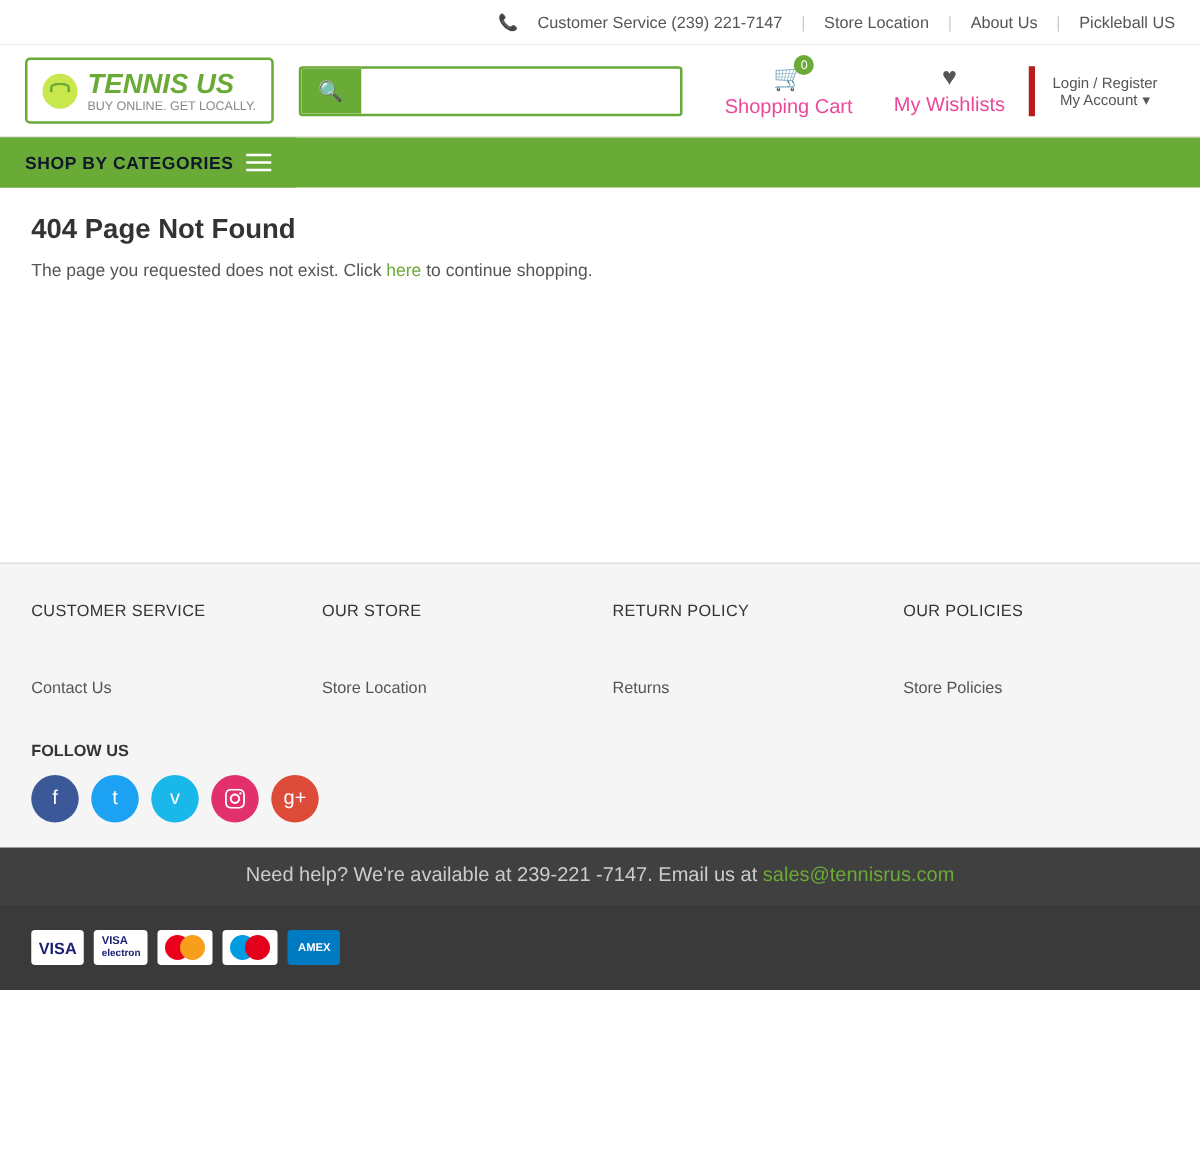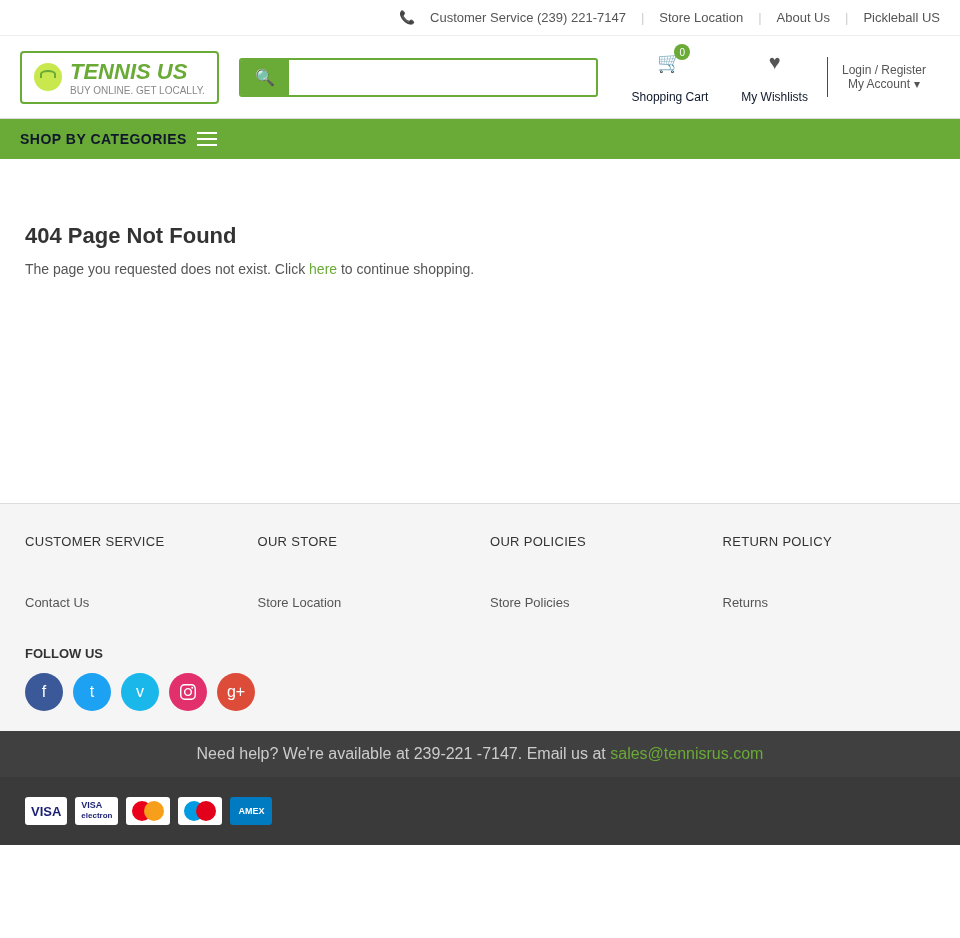--- a/index.html
+++ b/index.html
@@ -136,24 +136,24 @@
       background: #6aaa36;
       color: #fff;
       font-size: 10px;
       width: 16px;
       height: 16px;
       border-radius: 50%;
       display: flex;
       align-items: center;
       justify-content: center;
     }
-    .action-item .label { margin-top: 16px; color: #0f172a; font-size: 12px; }
+    .action-item .label { margin-top: 2px; color: #ec4899; font-size: 16px; }
     .account-item {
       background: #fff;
-      border-left: 1px solid #b91c1c;
+      border-left: 5px solid #b91c1c;
       padding-left: 14px;
     }
     .account-login {
       font-size: 12px;
       color: #555;
     }
     .account-dropdown {
       display: flex;
       align-items: center;
       gap: 4px;
@@ -191,21 +191,20 @@
       display: block;
       width: 20px;
       height: 2px;
       background: #fff;
     }
 
     
     .main-content {
       padding: 20px 25px;
       min-height: 300px;
-      margin-top: 44px;
     }
     .page-title {
       font-size: 22px;
       font-weight: bold;
       color: #333;
       margin-bottom: 12px;
     }
     .page-message {
       font-size: 14px;
       color: #555;
@@ -388,26 +387,26 @@
   <div class="footer-grid">
     <div class="footer-col">
       <h4>CUSTOMER SERVICE</h4>
       <a href="#">Contact Us</a>
     </div>
     <div class="footer-col">
       <h4>OUR STORE</h4>
       <a href="#">Store Location</a>
     </div>
     <div class="footer-col">
+      <h4>RETURN POLICY</h4>
+      <a href="#">Returns</a>
+    </div>
+    <div class="footer-col">
       <h4>OUR POLICIES</h4>
       <a href="#">Store Policies</a>
-    </div>
-    <div class="footer-col">
-      <h4>RETURN POLICY</h4>
-      <a href="#">Returns</a>
     </div>
   </div>
 
   <div class="follow-us">
     <h4>FOLLOW US</h4>
     <div class="social-icons">
       <a href="#" class="social-icon social-fb">f</a>
       <a href="#" class="social-icon social-tw">t</a>
       <a href="#" class="social-icon social-vm">v</a>
       <a href="#" class="social-icon social-ig">

